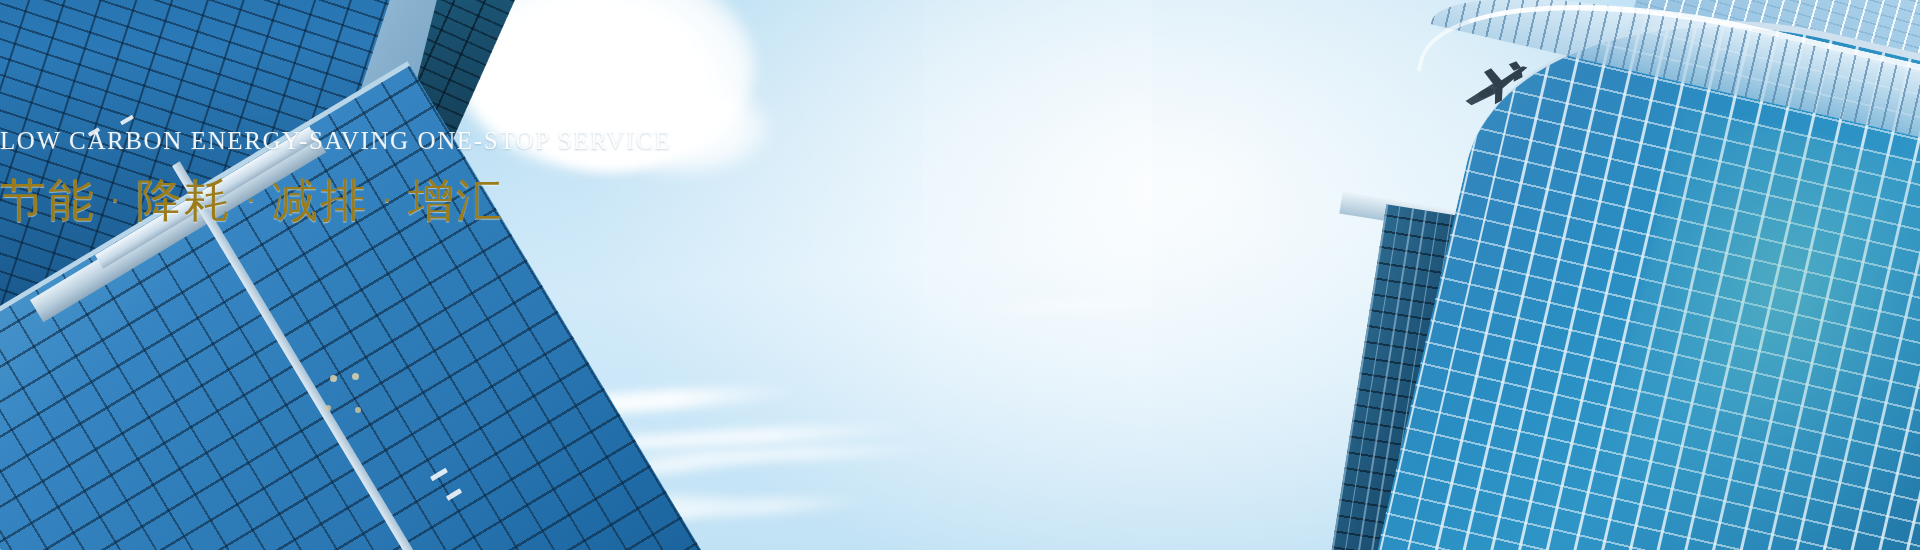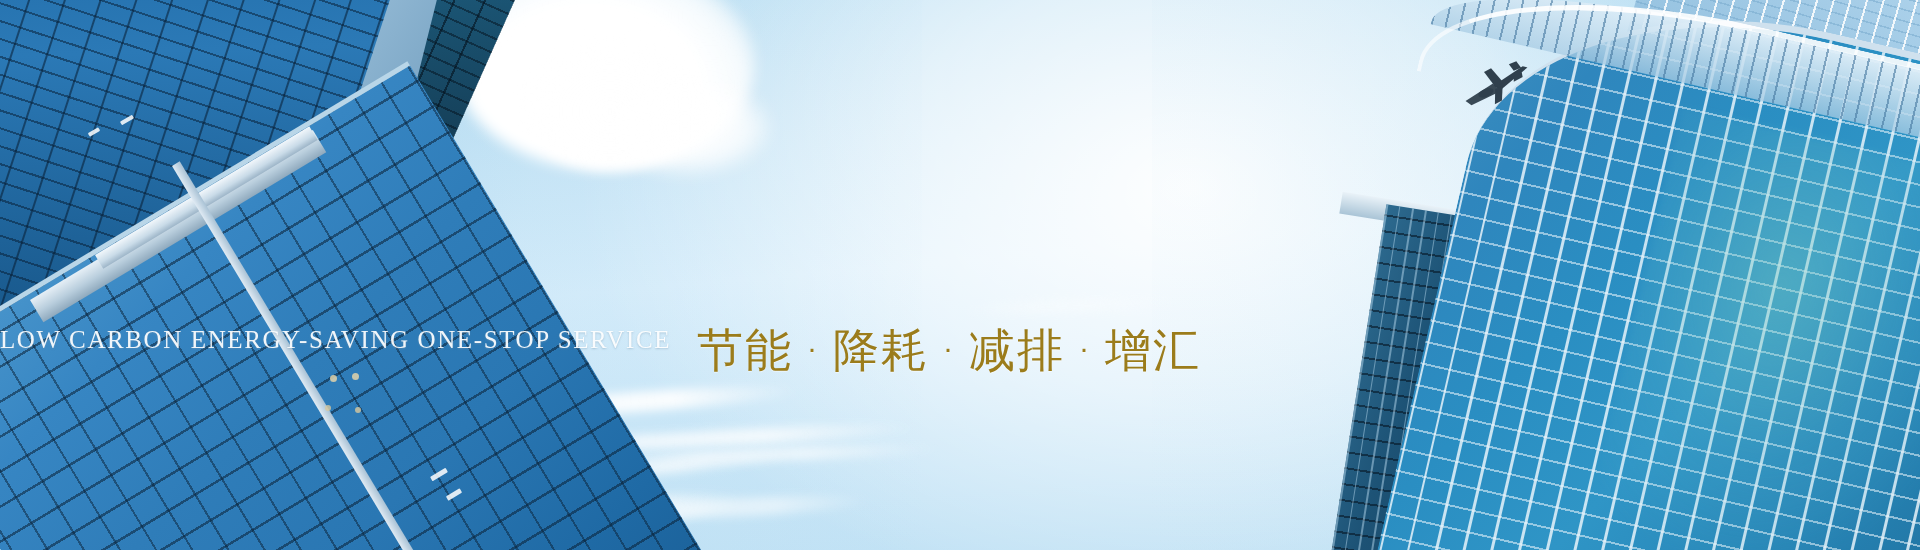--- a/index.html
+++ b/index.html
@@ -238,21 +238,21 @@
     background:radial-gradient(ellipse at 40% 35%, rgba(120,200,190,.42) 0%, rgba(90,180,200,.18) 45%, rgba(255,255,255,0) 75%);
     filter:blur(3px);
   }
 
   
   .plane { position:absolute; left:1455px; top:58px; width:86px; height:60px; }
 
   
   .copy {
     position:absolute; left:0; top:0; width:1920px; height:550px;
-    display:flex; flex-direction:row; align-items:center;
+    display:flex; flex-direction:column; align-items:flex-start;
     padding-top:128px;
     pointer-events:none;
   }
   .eyebrow {
     font-family:"Liberation Serif", serif;
     font-size:25px;
     letter-spacing:1.6px;
     color:rgba(255,255,255,0.92);
     text-shadow:0 1px 2px rgba(120,150,175,0.45);
     white-space:nowrap;
@@ -260,21 +260,20 @@
   }
   .subline {
     margin-top:22px;
     font-size:46px;
     line-height:1.1;
     color:#9b7c1b;
     letter-spacing:2px;
     white-space:nowrap;
     font-weight:400;
     text-shadow:0 1px 1px rgba(255,255,255,0.55);
-    margin-left:26px;
   }
   .subline .dot {
     display:inline-block;
     margin:0 14px;
     font-size:30px;
     vertical-align:middle;
     position:relative; top:-6px;
   }
   .headline {
     margin-top:18px;

